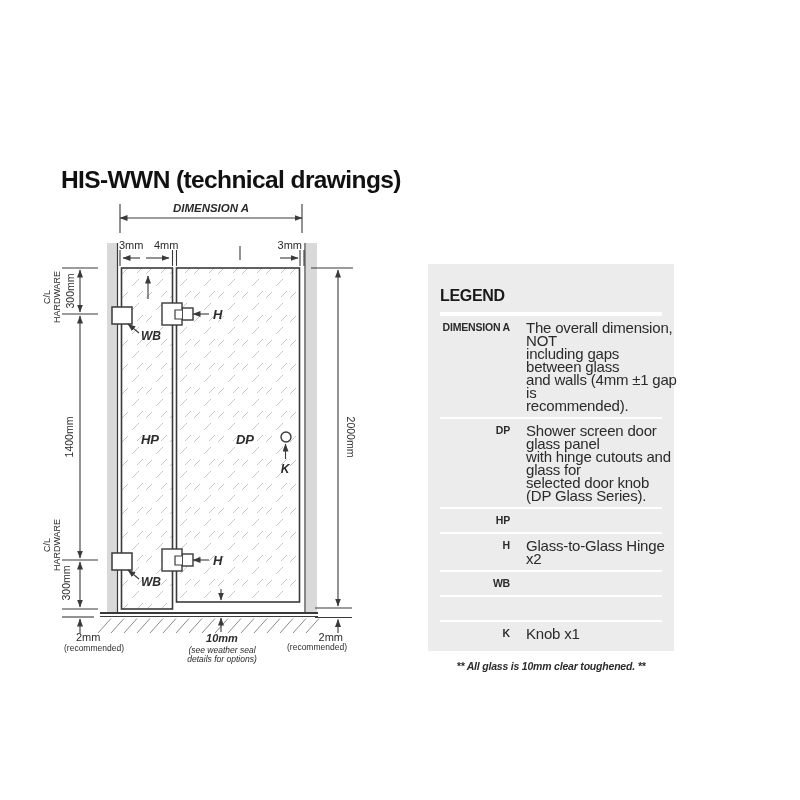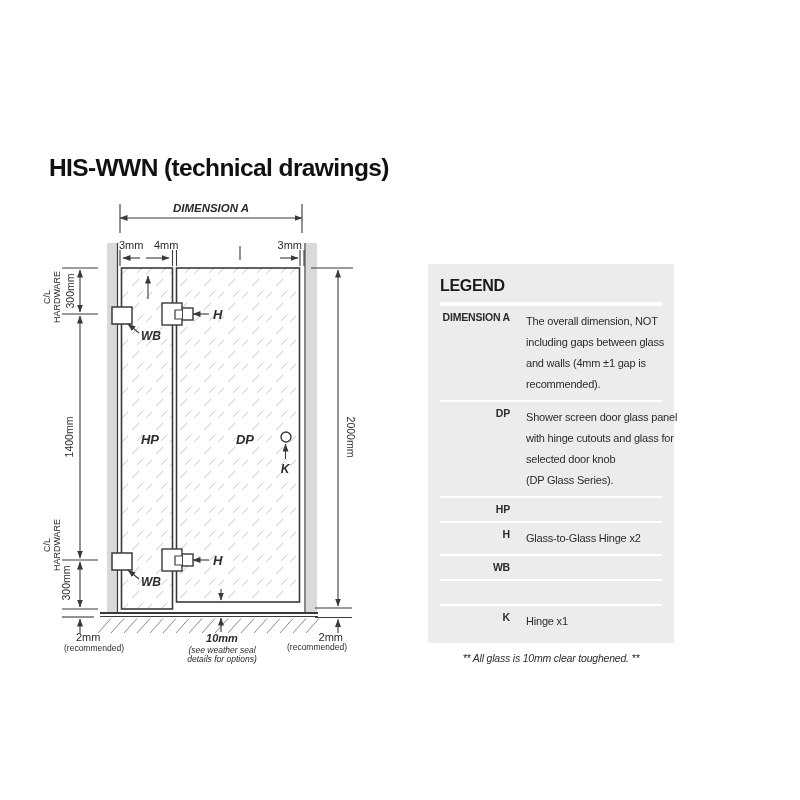--- a/index.html
+++ b/index.html
@@ -1,42 +1,42 @@
 <!DOCTYPE html>
 <html><head>
 <meta charset="utf-8">
 <style>
   html,body{margin:0;padding:0;background:#fff;}
   .canvas{position:relative;width:800px;height:800px;background:#fff;overflow:hidden;
           font-family:"Liberation Sans",sans-serif;color:#2b2b2b;}
-  .page-title{position:absolute;left:48px;top:153px;margin:1px;font-size:24.5px;font-weight:bold;
+  .page-title{position:absolute;left:48px;top:153px;margin:13px;font-size:24.5px;font-weight:bold;
               letter-spacing:-0.6px;color:#111;}
   .diagram{position:absolute;left:40px;top:196px;width:330px;height:504px;}
   .diagram text{fill:#2b2b2b;font-family:"Liberation Sans",sans-serif;}
   .dimtxt{font-size:10.5px;}
   .gaptxt{font-size:11px;}
   .smalltxt{font-size:8.5px;}
   .cltxt{font-size:9px;}
   .ital{font-style:italic;}
   .bi{font-style:italic;font-weight:bold;}
   .dimA{font-size:11.5px;font-style:italic;font-weight:bold;}
   .legend-wrap{position:absolute;left:428px;top:264px;width:246px;}
-  .legend-box{background:#ececec;padding:4px 12px 6px 12px;}
+  .legend-box{background:#ececec;padding:14px 12px 6px 12px;}
   .legend-title{font-size:16px;font-weight:bold;letter-spacing:-0.3px;color:#1a1a1a;
                 padding:9px 0 7px 0;border-bottom:2px solid #fff;}
   .lrow{display:flex;padding:5px 0;border-top:2px solid #fff;}
   .lrow:first-of-type{border-top:none;}
   .lrow .term{width:70px;flex:none;text-align:right;font-weight:bold;font-size:10.5px;
               line-height:13px;padding-right:16px;letter-spacing:-0.2px;}
-  .lrow .desc{flex:none;width:152px;font-size:11px;line-height:21px;white-space:pre-line;
+  .lrow .desc{flex:none;width:152px;font-size:15px;line-height:13px;white-space:pre-line;
               letter-spacing:-0.2px;}
   .lrow .desc.nowrap{white-space:nowrap;width:auto;overflow:visible;}
   .lrow.spacer{min-height:13px;}
   .footnote{margin-top:9px;text-align:center;font-size:10.5px;font-style:italic;
-            font-weight:normal;letter-spacing:-0.2px;}
+            font-weight:bold;letter-spacing:-0.2px;}
 </style>
 </head>
 <body>
 
 <div class="canvas">
 
   <h1 class="page-title">HIS-WWN (technical drawings)</h1>
 
   <svg class="diagram" viewBox="40 196 330 504" xmlns="http://www.w3.org/2000/svg">
     <defs>
@@ -215,19 +215,19 @@
       </div>
       <div class="lrow">
         <div class="term">WB</div>
       </div>
       <div class="lrow spacer">
         <div class="term"></div>
         <div class="desc"></div>
       </div>
       <div class="lrow">
         <div class="term">K</div>
-        <div class="desc">Hinge x1</div>
+        <div class="desc">Knob x1</div>
       </div>
     </div>
     <div class="footnote">** All glass is 10mm clear toughened. **</div>
   </div>
 
 </div>
 
 </body></html>

